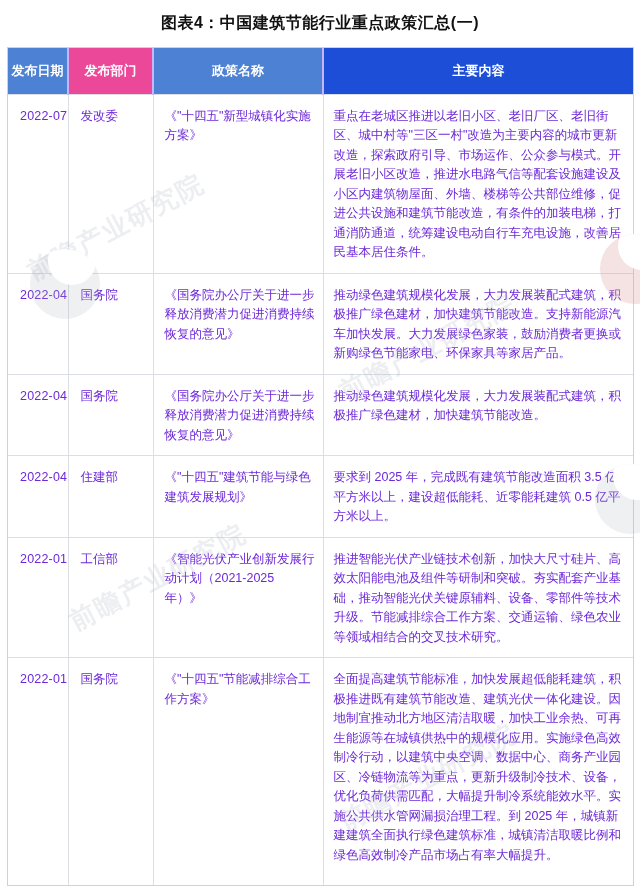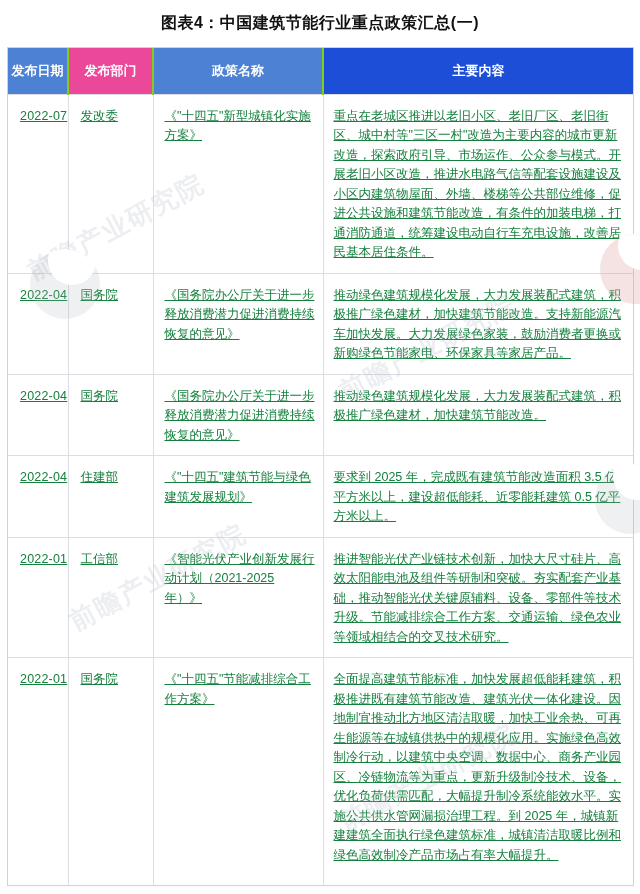--- a/index.html
+++ b/index.html
@@ -21,30 +21,29 @@
     border: 1px solid #ccd3dc; z-index: 2; background: transparent;
   }
   table { border-collapse: collapse; width: 100%; table-layout: fixed; }
   col.c-date   { width: 60px; }
   col.c-dept   { width: 85px; }
   col.c-policy { width: 170px; }
 
   th {
     height: 46px; color: #fff; font-size: 13px; font-weight: 700;
     text-align: center; vertical-align: middle;
-    border-right: 2px solid #84cc16;
+    border-right: 2px solid #c4b5fd;
   }
   th:last-child { border-right: none; }
 
   td {
     vertical-align: top; font-size: 12.5px; line-height: 19.5px;
     border-top: 1px solid #dbdfe5; border-right: 1px solid #dbdfe5;
-    padding: 12px 8px 10px 10px; color: #15803d;
+    padding: 12px 8px 10px 10px; color: #6d28d9;
     word-break: break-all;
-    text-decoration: underline;
   }
   td:last-child { border-right: none; }
   td.date { padding-left: 12px; letter-spacing: 0.2px; white-space: nowrap; }
   td.dept { padding-left: 12px; }
   td.policy { padding-left: 11px; }
   td.content { padding-left: 10px; padding-right: 9px; }
 
   tr.r0 td { height: 162px; }
   tr.r1 td { height: 100px; }
   tr.r2 td { height: 80px;  }

